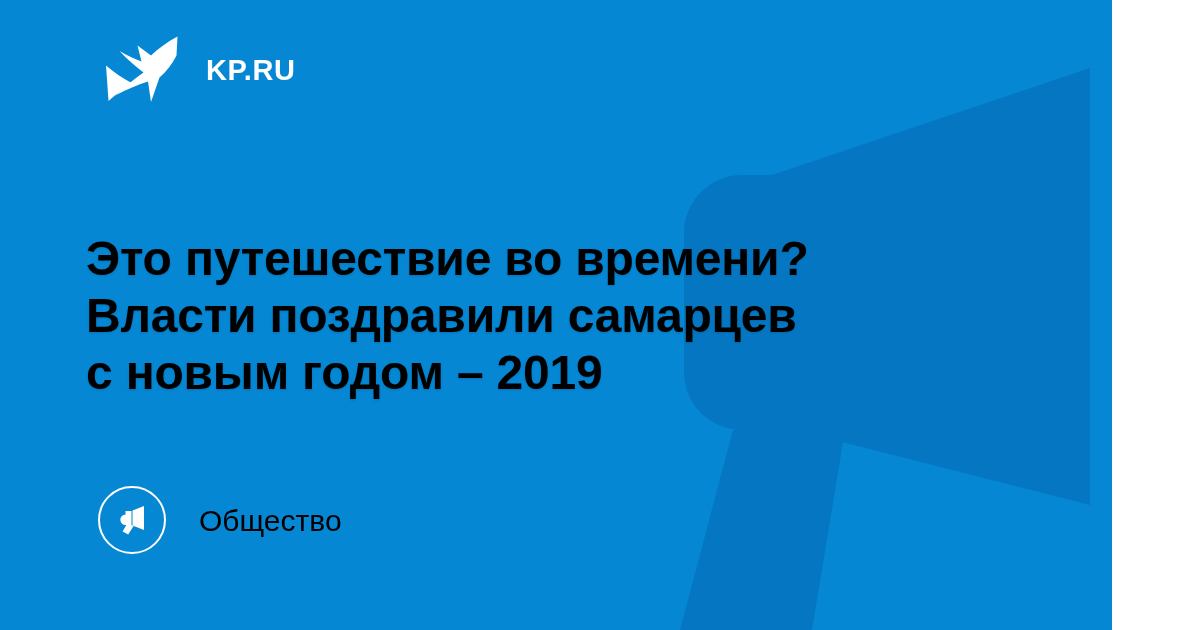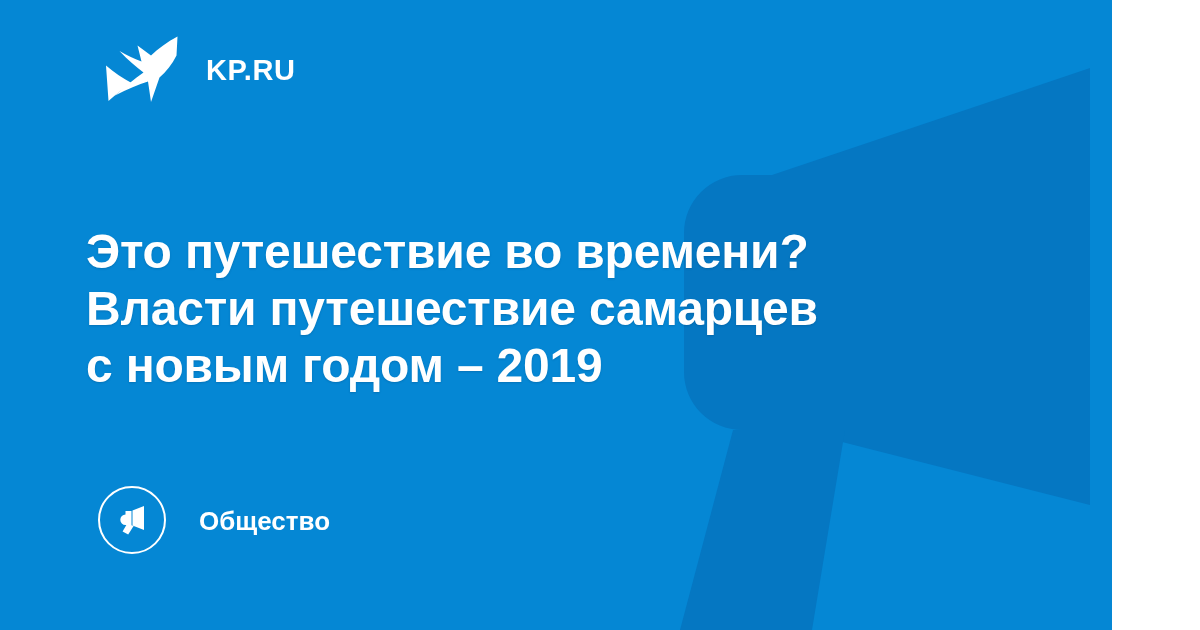--- a/index.html
+++ b/index.html
@@ -53,23 +53,23 @@
     line-height: 1;
     white-space: nowrap;
     position: relative;
     top: 1px;
   }
 
   
   #title {
     position: absolute;
     left: 86px;
-    top: 191px;
+    top: 198px;
     width: 900px;
-    color: #ffffff;
+    color: #000000;
     font-size: 48px;
     font-weight: 600;
     line-height: 57px;
     letter-spacing: -0.2px;
     text-shadow: 0 1px 2px rgba(0, 45, 85, 0.22);
   }
   .title-line {
     display: block;
     white-space: nowrap;
   }
@@ -94,23 +94,23 @@
     justify-content: center;
     flex: none;
   }
   #megaphone-icon {
     width: 34px;
     height: 34px;
     display: block;
   }
   #category-label {
     margin-left: 33px;
-    color: #ffffff;
-    font-size: 26px;
-    font-weight: 700;
+    color: #000000;
+    font-size: 30px;
+    font-weight: 400;
     line-height: 1;
     white-space: nowrap;
     position: relative;
     top: 1px;
   }
 </style>
 </head>
 <body>
 
 <div id="card">
@@ -139,21 +139,21 @@
 
         <path d="M2 32.5 C10 39.5 19 45.5 28.5 50.5
                  C20 55 12 61 4.5 68 L2 32.5 Z"></path>
       </g>
     </svg>
     <div id="brand-name">KP.RU</div>
   </div>
 
   <h1 id="title">
     <span class="title-line">Это путешествие во времени?</span>
-    <span class="title-line">Власти путешествие самарцев</span>
+    <span class="title-line">Власти поздравили самарцев</span>
     <span class="title-line">с новым годом – 2019</span>
   </h1>
 
   <div id="category">
     <div id="category-circle">
       <svg id="megaphone-icon" viewBox="0 0 34 34" aria-hidden="true">
         <g fill="#ffffff">
 
           <path d="M29 3 L29 27 L17.5 22.5 L17.5 7.5 Z"></path>
 

